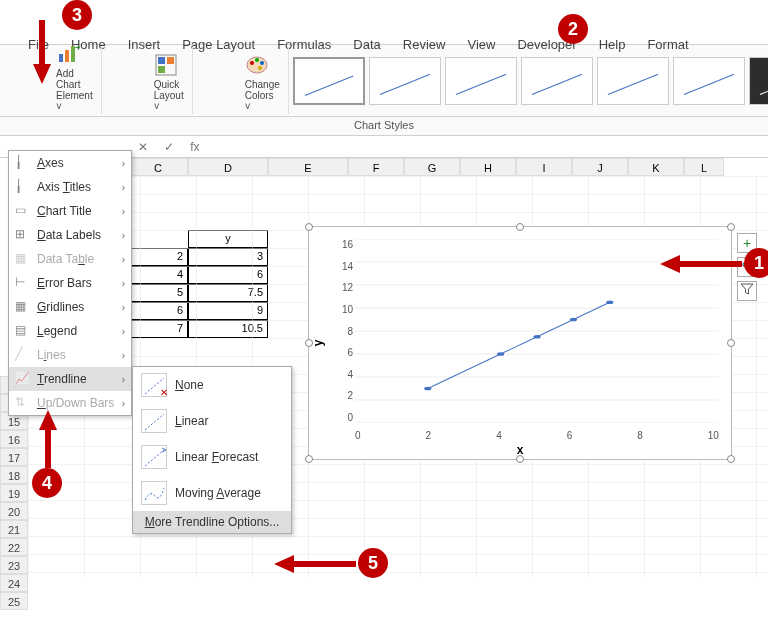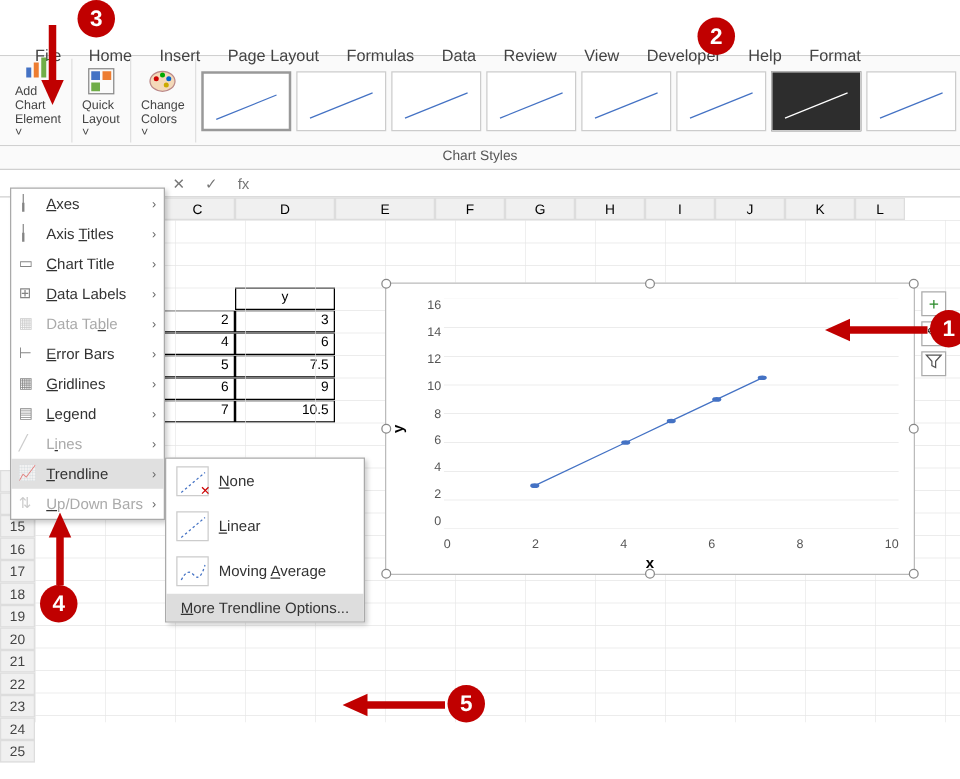--- a/index.html
+++ b/index.html
@@ -7,21 +7,21 @@
 
   
   .tabs { display: flex; align-items: center; height: 28px; padding-left: 18px; border-bottom: 1px solid #d0d0d0; gap: 2px; padding-top: 44px; }
   .tab { padding: 4px 10px; font-size: 13px; color: #444; cursor: pointer; }
   .tab.active { color: #217346; border-bottom: 2px solid #217346; }
   .tab-box { border: 2px solid #c00000; padding: 2px 8px; }
 
   
   .ribbon { display: flex; height: 72px; background: #fafafa; border-bottom: 1px solid #d0d0d0; padding: 2px 4px; align-items: stretch; }
   .ribbon-group { display: flex; flex-direction: column; align-items: center; justify-content: flex-end; padding: 0 6px; border-right: 1px solid #e0e0e0; }
-  .ribbon-btn { display: flex; flex-direction: column; align-items: center; font-size: 10px; color: #444; padding: 2px; cursor: pointer; }
+  .ribbon-btn { display: flex; flex-direction: column; align-items: flex-start; font-size: 10px; color: #444; padding: 2px; cursor: pointer; margin-left: 44px; }
   .ribbon-btn .ic { width: 24px; height: 24px; margin-bottom: 2px; }
   .chart-styles { display: flex; gap: 4px; align-items: center; padding: 4px; flex: 1; }
   .style-thumb { width: 72px; height: 48px; border: 1px solid #ccc; background: #fff; position: relative; cursor: pointer; flex-shrink: 0; }
   .style-thumb.sel { border: 2px solid #999; }
   .style-thumb.dark { background: #2d2d2d; }
   .style-thumb::after { content:''; position:absolute; left:10px; right:6px; top:36px; height:1px; background:#4472c4; transform: rotate(-22deg); transform-origin:left; }
   .style-thumb.dark::after, .style-thumb.blue::after { background:#fff; }
 
   .styles-label { text-align:center; font-size:11px; color:#555; padding: 2px 0 4px; border-bottom:1px solid #d0d0d0; background:#fafafa; }
 
@@ -327,20 +327,27 @@
       <span><span class="u">N</span>one</span>
     </div>
   <div class="item">
       <div class="thumb"><svg width="26" height="24">
           <line x1="3" y1="20" x2="22" y2="4" stroke="#4472c4" stroke-dasharray="2"></line>
         </svg></div>
       <span><span class="u">L</span>inear</span>
     </div>
   <div class="item">
       <div class="thumb"><svg width="26" height="24">
+          <line x1="3" y1="20" x2="22" y2="4" stroke="#4472c4" stroke-dasharray="2"></line>
+          <path d="M20 2 l4 2 -4 2" fill="none" stroke="#4472c4"></path>
+        </svg></div>
+      <span>Linear <span class="u">F</span>orecast</span>
+    </div>
+  <div class="item">
+      <div class="thumb"><svg width="26" height="24">
           <path d="M3 18 Q8 8 13 14 T22 6" fill="none" stroke="#4472c4" stroke-dasharray="2"></path>
         </svg></div>
       <span>Moving <span class="u">A</span>verage</span>
     </div>
   <div class="item hl">
       <span><span class="u">M</span>ore Trendline Options...</span>
     </div>
 </div>
 
 <div class="callout" style="left:744px; top:248px;">1</div>

